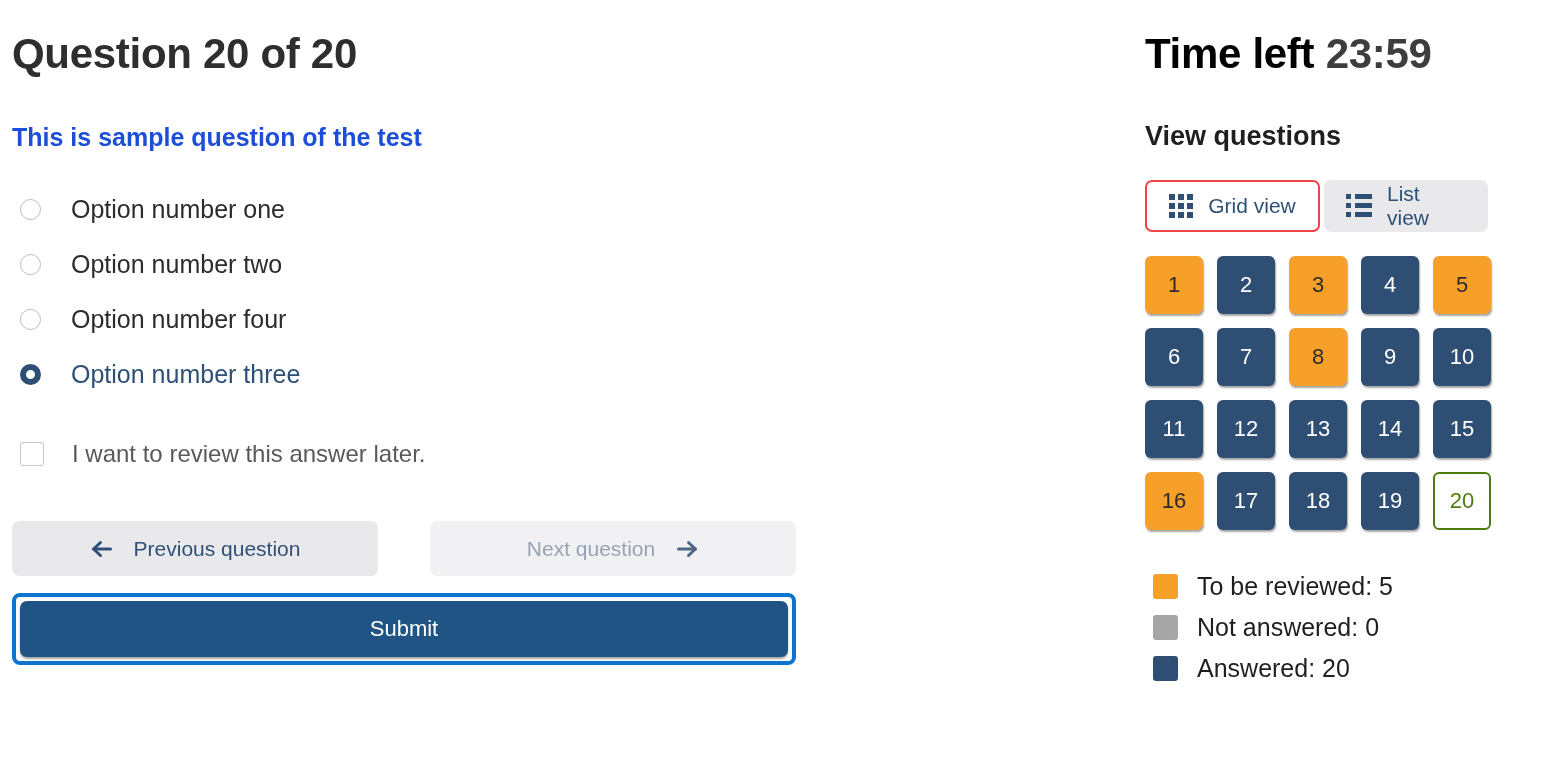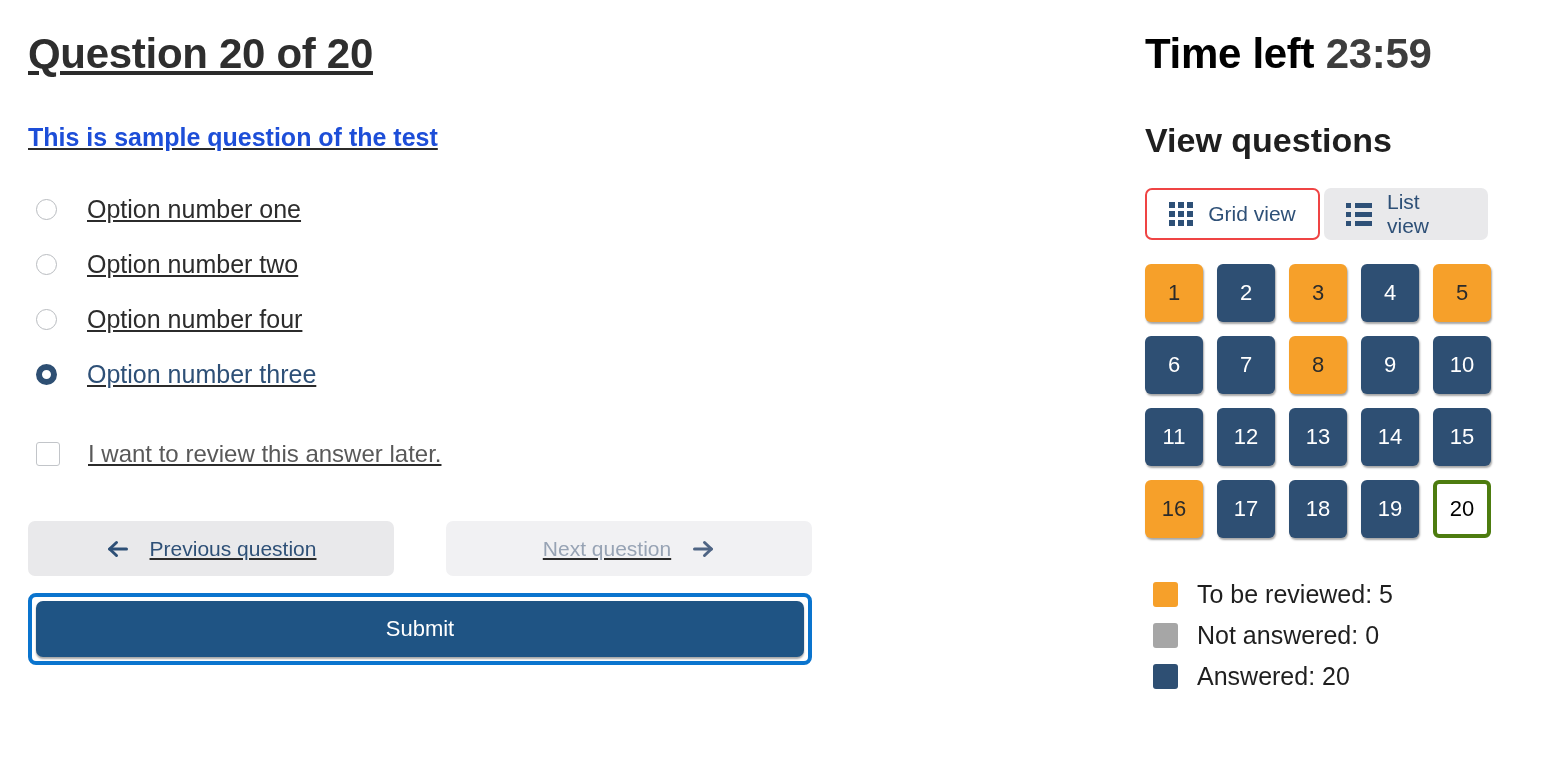--- a/index.html
+++ b/index.html
@@ -17,24 +17,23 @@
   }
 
   
   .page {
     position: relative;
     width: 1554px;
     height: 775px;
   }
   .left-col {
     position: absolute;
-    left: 28px;
+    left: 12px;
     top: 0;
     width: 1080px;
-    text-decoration: underline;
   }
   .right-col {
     position: absolute;
     left: 1145px;
     top: 0;
     width: 400px;
   }
 
   
   .question-counter {
@@ -167,21 +166,21 @@
     font-size: 42px;
     font-weight: bold;
     margin: 0;
     padding-top: 30px;
     line-height: 1.15;
     letter-spacing: -0.3px;
   }
   .time-left .tl-label { color: #000000; }
   .time-left .tl-value { color: #3d3d3d; }
   .view-questions-title {
-    font-size: 34px;
+    font-size: 27px;
     font-weight: bold;
     color: #1f1f1f;
     margin: 0;
     padding-top: 42px;
     line-height: 1.2;
   }
 
   
   .view-toggle {
     display: flex;
@@ -247,21 +246,21 @@
     display: flex;
     align-items: center;
     justify-content: center;
     font-size: 22px;
     box-sizing: border-box;
     cursor: pointer;
     box-shadow: 1px 2px 2px rgba(0,0,0,0.35);
   }
   .q-tile.answered { background: #2e4f73; color: #ffffff; }
   .q-tile.review   { background: #f6a02a; color: #2b2b2b; }
-  .q-tile.current  { background: #ffffff; color: #000000; border: 4px solid #4d7c0f; box-shadow: none; }
+  .q-tile.current  { background: #ffffff; color: #4d7c0f; border: 2px solid #4d7c0f; box-shadow: none; }
 
   
   .legend { margin-top: 36px; }
   .legend-row {
     display: flex;
     align-items: center;
     height: 41px;
     padding-left: 8px;
   }
   .legend-swatch {

